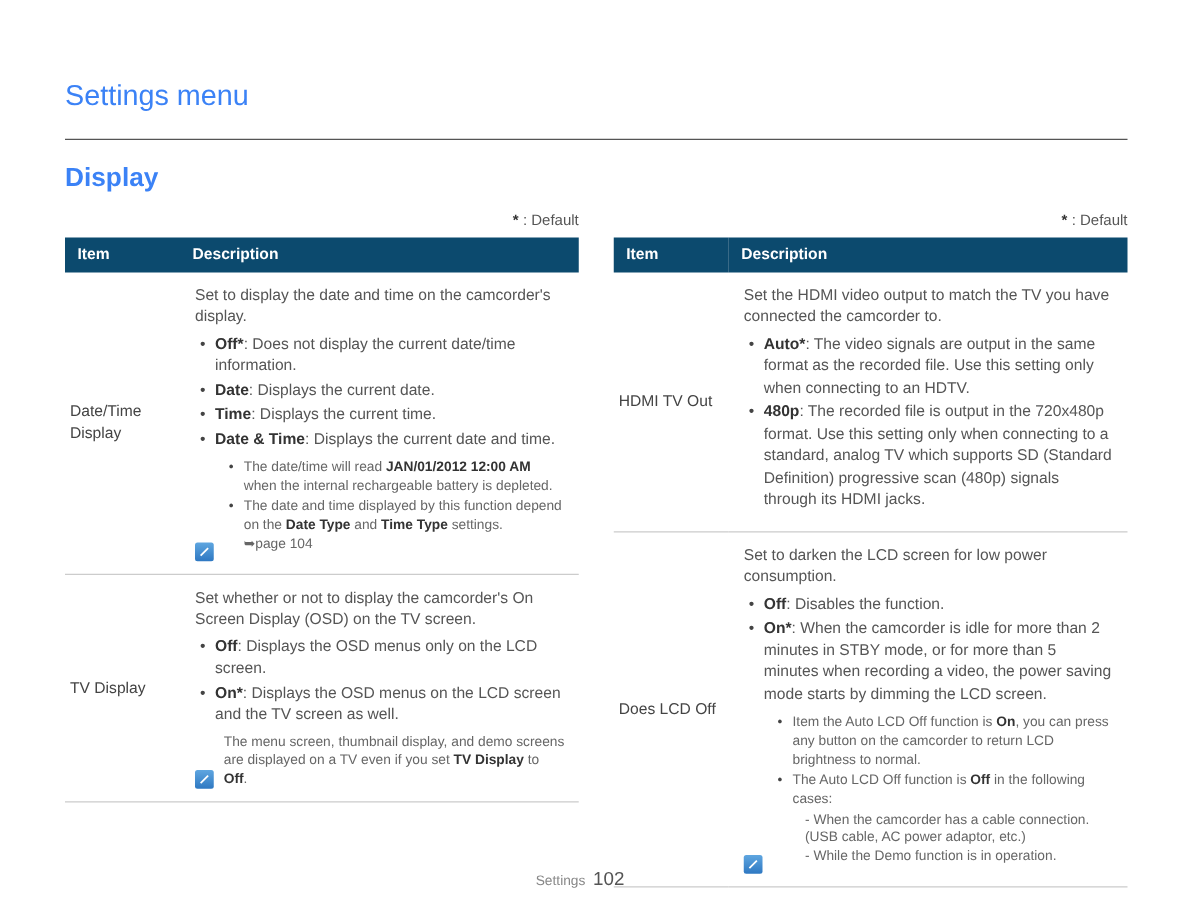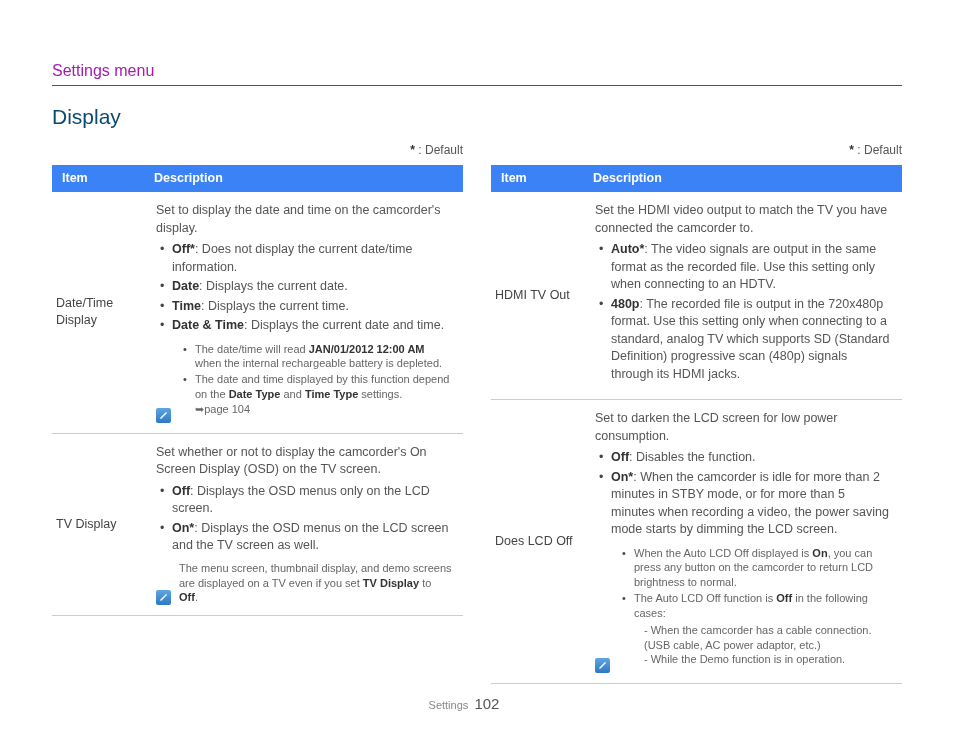--- a/index.html
+++ b/index.html
@@ -7,54 +7,54 @@
     font-family: Arial, Helvetica, sans-serif;
     background: #fff;
     width: 954px;
     height: 730px;
     padding: 60px 52px 0 52px;
     color: #555;
     font-size: 12.5px;
     line-height: 1.4;
   }
   .page-title {
-    font-size: 16px;
-    color: #a21caf;
+    font-size: 23px;
+    color: #3b82f6;
     font-weight: 400;
-    margin-bottom: 3px;
+    margin-bottom: 19px;
   }
   .hr {
     border: none;
     border-top: 1px solid #555;
     margin-bottom: 16px;
   }
   .section-title {
     font-size: 21px;
-    color: #0c4a6e;
-    font-weight: 400;
+    color: #3b82f6;
+    font-weight: 700;
     margin-bottom: 10px;
   }
   .cols {
     display: flex;
     gap: 28px;
   }
   .col { flex: 1; min-width: 0; }
   .default-note {
     text-align: right;
     font-size: 12px;
     color: #555;
     margin-bottom: 6px;
   }
   .default-note b { font-weight: 700; color:#333; }
   table {
     width: 100%;
     border-collapse: collapse;
   }
   thead th {
-    background: #3b82f6;
+    background: #0c4a6e;
     color: #fff;
     text-align: left;
     font-weight: 700;
     font-size: 12.5px;
     padding: 5px 10px;
   }
   thead th.item-h { width: 92px; }
   tbody td {
     border-bottom: 1px solid #ccc;
     padding: 10px 10px 10px 12px;
@@ -225,21 +225,21 @@
               <li><span class="b">On*</span><span>: When the camcorder is idle for more than 2 minutes in STBY mode, or for more than 5 minutes when recording a video, the power saving mode starts by dimming the LCD screen.</span></li>
             </ul>
             <div class="note-block">
               <div class="note-icon">
                 <svg width="11" height="11" viewBox="0 0 11 11">
                     <path d="M2 8 L8 2 L9 3 L3 9 Z" fill="#fff"></path>
                   </svg>
               </div>
               <div class="note-content">
                 <ul class="bullets">
-                  <li><span>When the Auto LCD Off displayed is </span><span class="b">On</span><span>, you can press any button on the camcorder to return LCD brightness to normal.</span></li>
+                  <li><span>Item the Auto LCD Off function is </span><span class="b">On</span><span>, you can press any button on the camcorder to return LCD brightness to normal.</span></li>
                   <li>
                     <span>The Auto LCD Off function is </span><span class="b">Off</span><span> in the following cases:</span>
                     <div class="note-sub">
                       <div>When the camcorder has a cable connection. (USB cable, AC power adaptor, etc.)</div>
                       <div>While the Demo function is in operation.</div>
                     </div>
                   </li>
                 </ul>
               </div>
             </div>

